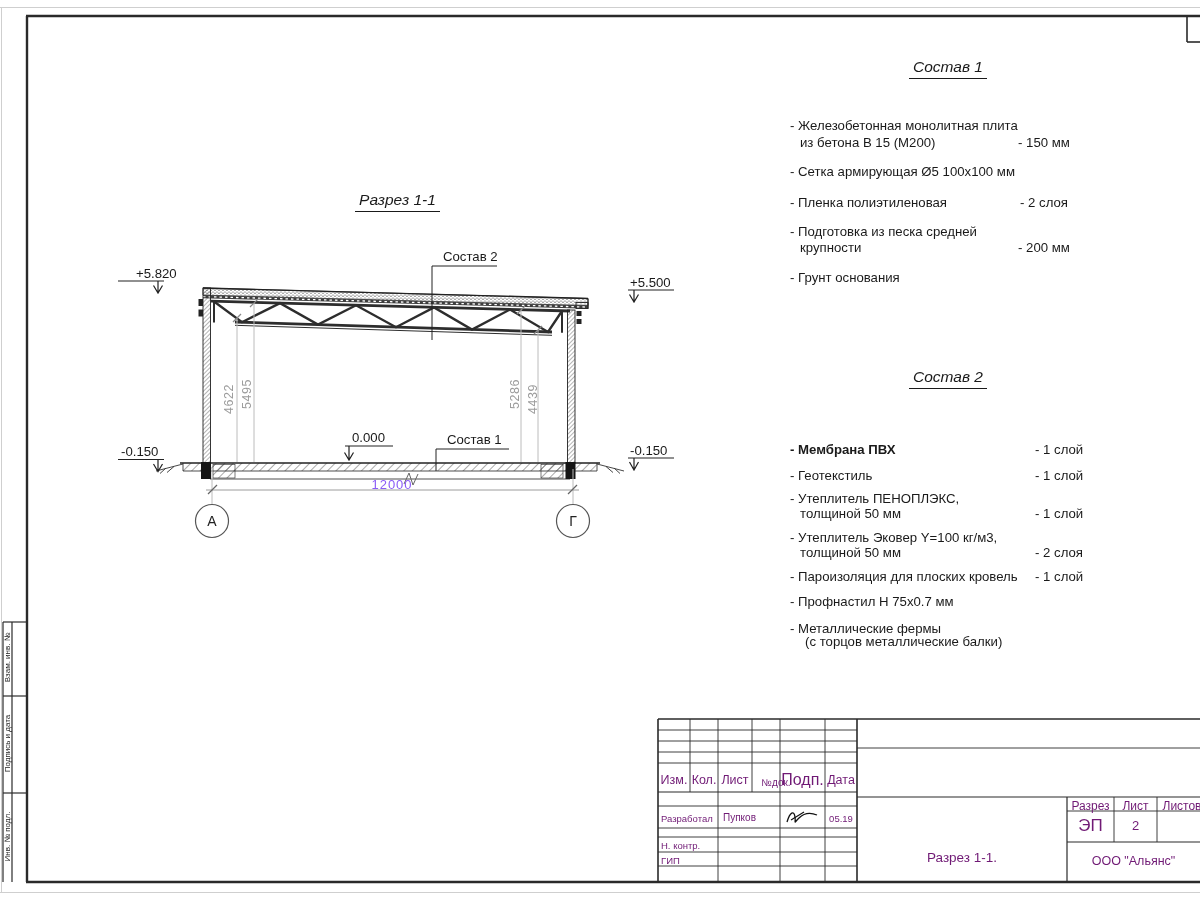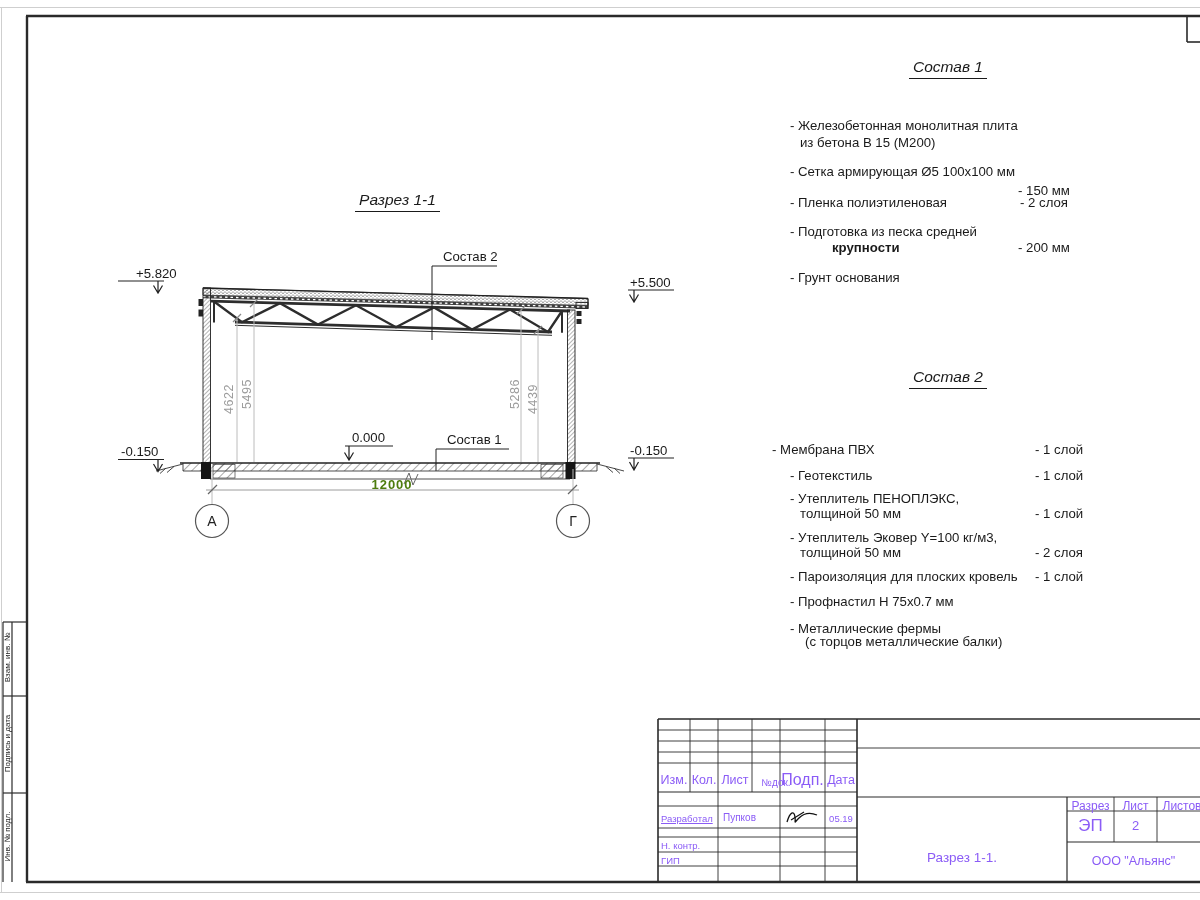--- a/index.html
+++ b/index.html
@@ -8,23 +8,23 @@
   svg.lines{position:absolute;left:0;top:0;}
   .t{position:absolute;white-space:nowrap;font-size:13.2px;line-height:15px;color:#1a1a1a;}
   .ctr{text-align:center;}
   .hwrap{position:absolute;text-align:center;}
   .udl{display:inline-block;font-style:italic;font-size:15.5px;border-bottom:1.2px solid #1a1a1a;padding:0 4px 2px 4px;}
   .vdim{position:absolute;width:60px;text-align:center;transform:rotate(-90deg);
         font-size:12.5px;color:#9c9c9c;letter-spacing:.5px;white-space:nowrap;}
   .axis{position:absolute;width:22px;text-align:center;font-size:14px;color:#222;}
   .rot{position:absolute;width:74px;text-align:center;transform:rotate(-90deg);
        font-size:8px;color:#222;white-space:nowrap;}
-  .tb{position:absolute;color:#8b5cf6;white-space:nowrap;line-height:16px;}
+  .tb{position:absolute;color:#701a75;white-space:nowrap;line-height:16px;}
   .dim12000{position:absolute;left:352px;top:477px;width:80px;text-align:center;
-            font-size:13px;color:#4d7c0f;letter-spacing:1px;font-weight:bold;}
+            font-size:13px;color:#8b5cf6;letter-spacing:1px;}
 </style>
 </head>
 <body>
 
 <div class="sheet">
 
   <svg class="lines" width="1200" height="900" viewBox="0 0 1200 900">
     <defs>
       <pattern id="hatch" width="6" height="6" patternUnits="userSpaceOnUse" patternTransform="rotate(45)">
         <line x1="0" y1="0" x2="0" y2="6" stroke="#555" stroke-width="1"></line>
@@ -195,33 +195,33 @@
   <div class="dim12000">12000</div>
 
   <div class="axis" style="left:201px;top:513px;">А</div>
   <div class="axis" style="left:562px;top:513px;">Г</div>
 
   <div class="hwrap" style="left:868px;top:58px;width:160px;">
     <span class="udl">Состав 1</span>
   </div>
   <div class="t" style="left:790px;top:118px;">- Железобетонная  монолитная плита</div>
   <div class="t" style="left:800px;top:135px;">из бетона В 15 (М200)</div>
-  <div class="t" style="left:1018px;top:135px;margin-top:48px;">- 150 мм</div>
+  <div class="t" style="left:1018px;top:135px;">- 150 мм</div>
   <div class="t" style="left:790px;top:164px;">- Сетка армирующая Ø5 100х100 мм</div>
   <div class="t" style="left:790px;top:195px;">- Пленка полиэтиленовая</div>
   <div class="t" style="left:1020px;top:195px;">-  2 слоя</div>
   <div class="t" style="left:790px;top:224px;">- Подготовка из песка средней</div>
-  <div class="t" style="left:832px;top:240px;font-weight:bold;">крупности</div>
+  <div class="t" style="left:800px;top:240px;">крупности</div>
   <div class="t" style="left:1018px;top:240px;">- 200 мм</div>
   <div class="t" style="left:790px;top:270px;">- Грунт основания</div>
 
   <div class="hwrap" style="left:868px;top:368px;width:160px;">
     <span class="udl">Состав 2</span>
   </div>
-  <div class="t" style="left:772px;top:442px;">- Мембрана ПВХ</div>
+  <div class="t" style="left:790px;top:442px;font-weight:bold;">- Мембрана ПВХ</div>
   <div class="t" style="left:1035px;top:442px;">- 1 слой</div>
   <div class="t" style="left:790px;top:468px;">- Геотекстиль</div>
   <div class="t" style="left:1035px;top:468px;">- 1 слой</div>
   <div class="t" style="left:790px;top:491px;">- Утеплитель ПЕНОПЛЭКС,</div>
   <div class="t" style="left:800px;top:506px;">толщиной 50 мм</div>
   <div class="t" style="left:1035px;top:506px;">- 1 слой</div>
   <div class="t" style="left:790px;top:530px;">- Утеплитель Эковер Y=100 кг/м3,</div>
   <div class="t" style="left:800px;top:545px;">толщиной 50 мм</div>
   <div class="t" style="left:1035px;top:545px;">- 2 слоя</div>
   <div class="t" style="left:790px;top:569px;">- Пароизоляция для плоских кровель</div>
@@ -234,21 +234,21 @@
   <div class="rot" style="left:-30px;top:739px;">Подпись и дата</div>
   <div class="rot" style="left:-30px;top:832px;">Инв. № подл.</div>
 
   <div class="tb ctr" style="left:658px;width:32px;top:772px;font-size:12.5px;">Изм.</div>
   <div class="tb ctr" style="left:690px;width:28px;top:772px;font-size:12.5px;">Кол.</div>
   <div class="tb ctr" style="left:718px;width:34px;top:772px;font-size:12.5px;">Лист</div>
   <div class="tb ctr" style="left:752px;width:48px;top:775px;font-size:10px;">№док.</div>
   <div class="tb ctr" style="left:780px;width:45px;top:772px;font-size:16px;">Подп.</div>
   <div class="tb ctr" style="left:825px;width:32px;top:772px;font-size:12.5px;">Дата</div>
 
-  <div class="tb" style="left:661px;top:811px;font-size:9.5px;text-decoration:underline;">Разработал</div>
+  <div class="tb" style="left:661px;top:811px;font-size:9.5px;">Разработал</div>
   <div class="tb" style="left:723px;top:810px;font-size:10px;">Пупков</div>
   <div class="tb ctr" style="left:825px;width:32px;top:811px;font-size:9.5px;">05.19</div>
   <div class="tb" style="left:661px;top:838px;font-size:9.5px;">Н. контр.</div>
   <div class="tb" style="left:661px;top:853px;font-size:9.5px;">ГИП</div>
 
   <div class="tb ctr" style="left:1067px;width:47px;top:798px;font-size:12px;">Разрез</div>
   <div class="tb ctr" style="left:1114px;width:43px;top:798px;font-size:12px;">Лист</div>
   <div class="tb ctr" style="left:1157px;width:50px;top:798px;font-size:12px;">Листов</div>
   <div class="tb ctr" style="left:1067px;width:47px;top:818px;font-size:17px;">ЭП</div>
   <div class="tb ctr" style="left:1114px;width:43px;top:818px;font-size:13px;">2</div>

